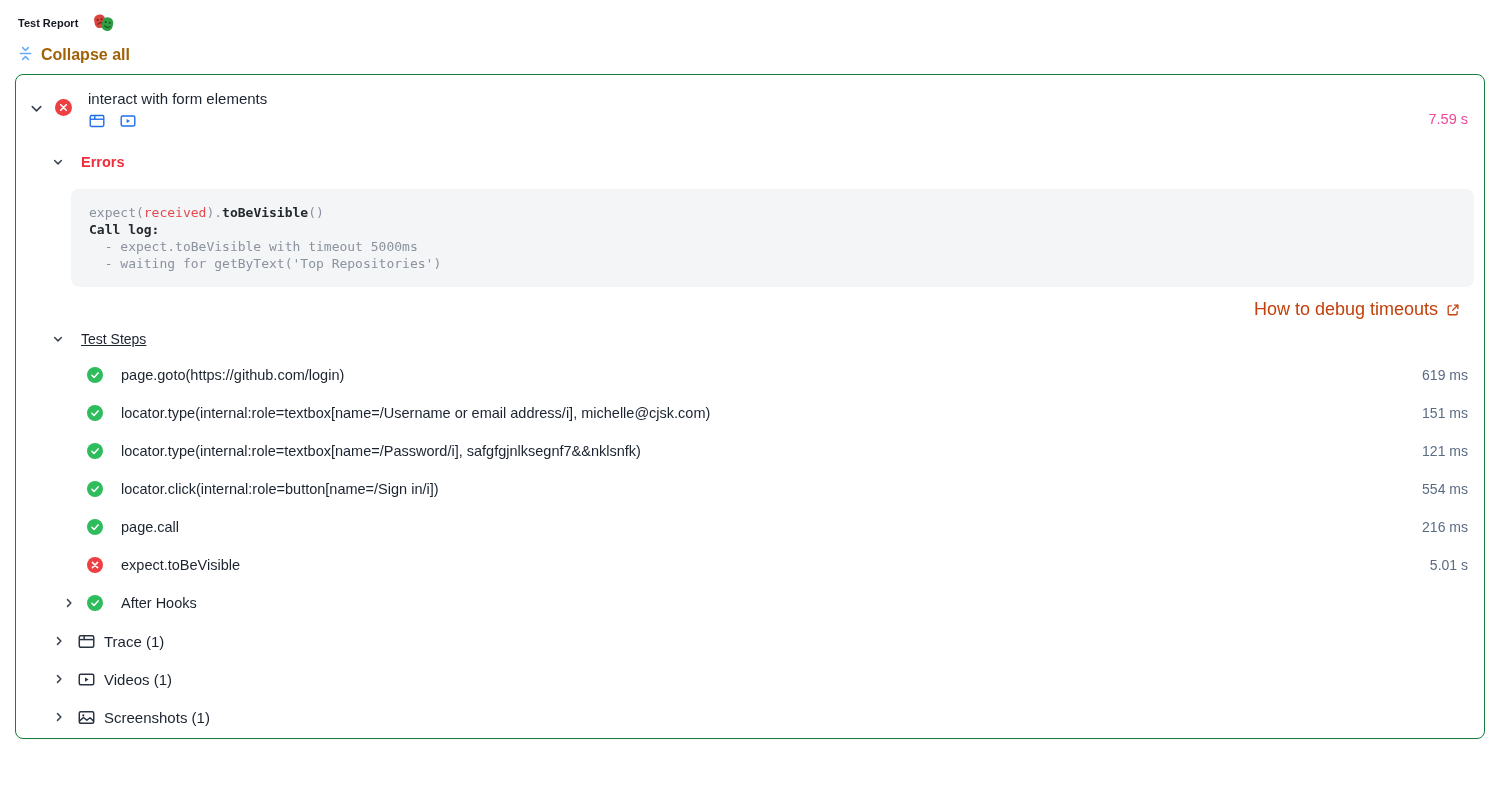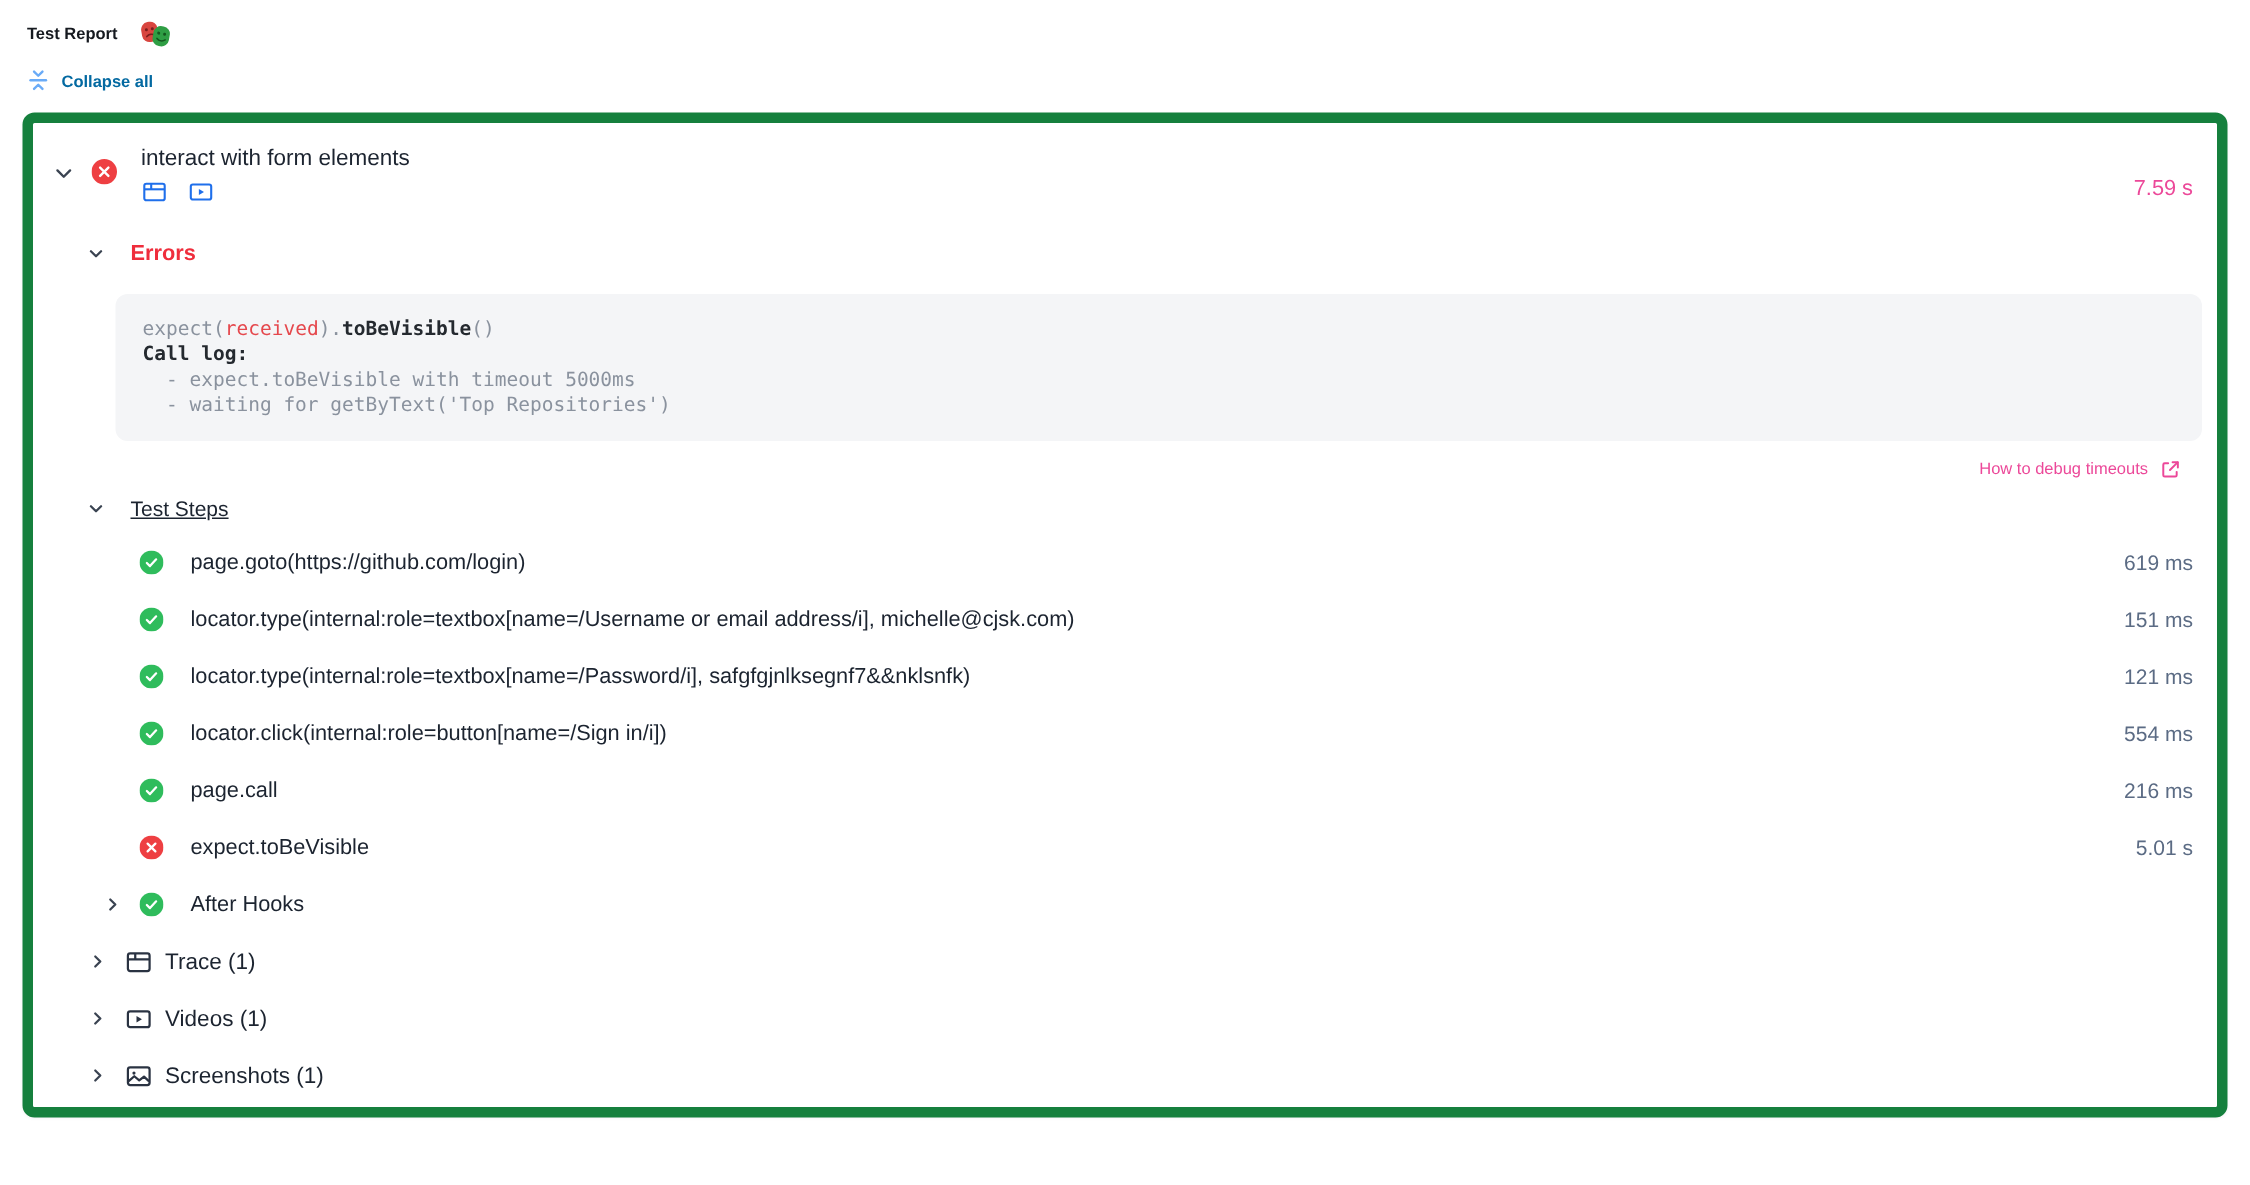--- a/index.html
+++ b/index.html
@@ -3,25 +3,25 @@
 <meta charset="utf-8">
 <style>
   * { margin:0; padding:0; box-sizing:border-box; }
   html,body { width:1500px; height:790px; background:#ffffff; overflow:hidden; }
   body { font-family:"Liberation Sans", sans-serif; color:#1c2430; }
 
   .page-header { padding:13px 0 0 18px; }
   .page-title { font-size:11px; font-weight:700; display:flex; align-items:center; gap:16px; color:#15191f; }
   .masks { display:inline-flex; margin-top:1px; }
 
-  .collapse-link { margin:14px 0 0 0; display:inline-flex; align-items:flex-end; gap:8px;
-    color:#0369a1; font-weight:700; font-size:11px; cursor:pointer; }
+  .collapse-link { margin:14px 0 0 0; display:inline-flex; align-items:flex-start; gap:8px;
+    color:#a16207; font-weight:700; font-size:16px; cursor:pointer; }
   .collapse-link svg { display:block; }
 
-  .card { margin:9px 15px 0 15px; border:7px solid #15803d; border-radius:8px;
+  .card { margin:9px 15px 0 15px; border:1px solid #15803d; border-radius:8px;
     background:#fff; box-shadow:0 1px 2px rgba(16,24,40,.04); padding-bottom:2px; }
 
   
   .test-header { display:flex; align-items:flex-start; padding:14px 16px 0 13px; }
   .chev { display:inline-flex; flex:none; cursor:pointer; }
   .chev-main { margin-top:12px; }
   .status-ico { display:inline-flex; flex:none; }
   .status-main { margin:10px 0 0 11px; }
   .title-col { margin-left:16px; }
   .test-title { font-size:15px; line-height:19px; color:#1c2430; cursor:pointer; }
@@ -36,22 +36,22 @@
 
   
   .code { margin:19px 10px 0 55px; background:#f4f5f7; border-radius:8px; padding:15px 18px;
     font-family:"DejaVu Sans Mono","Liberation Mono",monospace; font-size:13px; line-height:17px;
     color:#8a929e; }
   .code-line { white-space:pre-wrap; }
   .code .tok-bold { font-weight:700; color:#24292f; }
   .code .tok-red { color:#e5484d; }
 
   .debug-row { display:flex; justify-content:flex-end; margin:12px 24px 0 0; }
-  .debug-link { display:inline-flex; align-items:center; gap:8px; color:#ec4899;
-    font-size:11px; cursor:pointer; text-decoration:none; }
+  .debug-link { display:inline-flex; align-items:center; gap:8px; color:#c2410c;
+    font-size:18px; cursor:pointer; text-decoration:none; }
 
   
   .steps-list { margin-top:9px; }
   .step-row { display:flex; align-items:center; height:38px; padding:0 16px 0 47px;
     font-size:14.5px; cursor:pointer; }
   .step-chev { width:12px; margin-right:12px; visibility:hidden; }
   .step-row.expandable .step-chev { visibility:visible; }
   .step-status { width:16px; height:16px; margin-right:18px; }
   .step-row .ico-failed { display:none; }
   .step-row.failed .ico-failed { display:inline-flex; }

